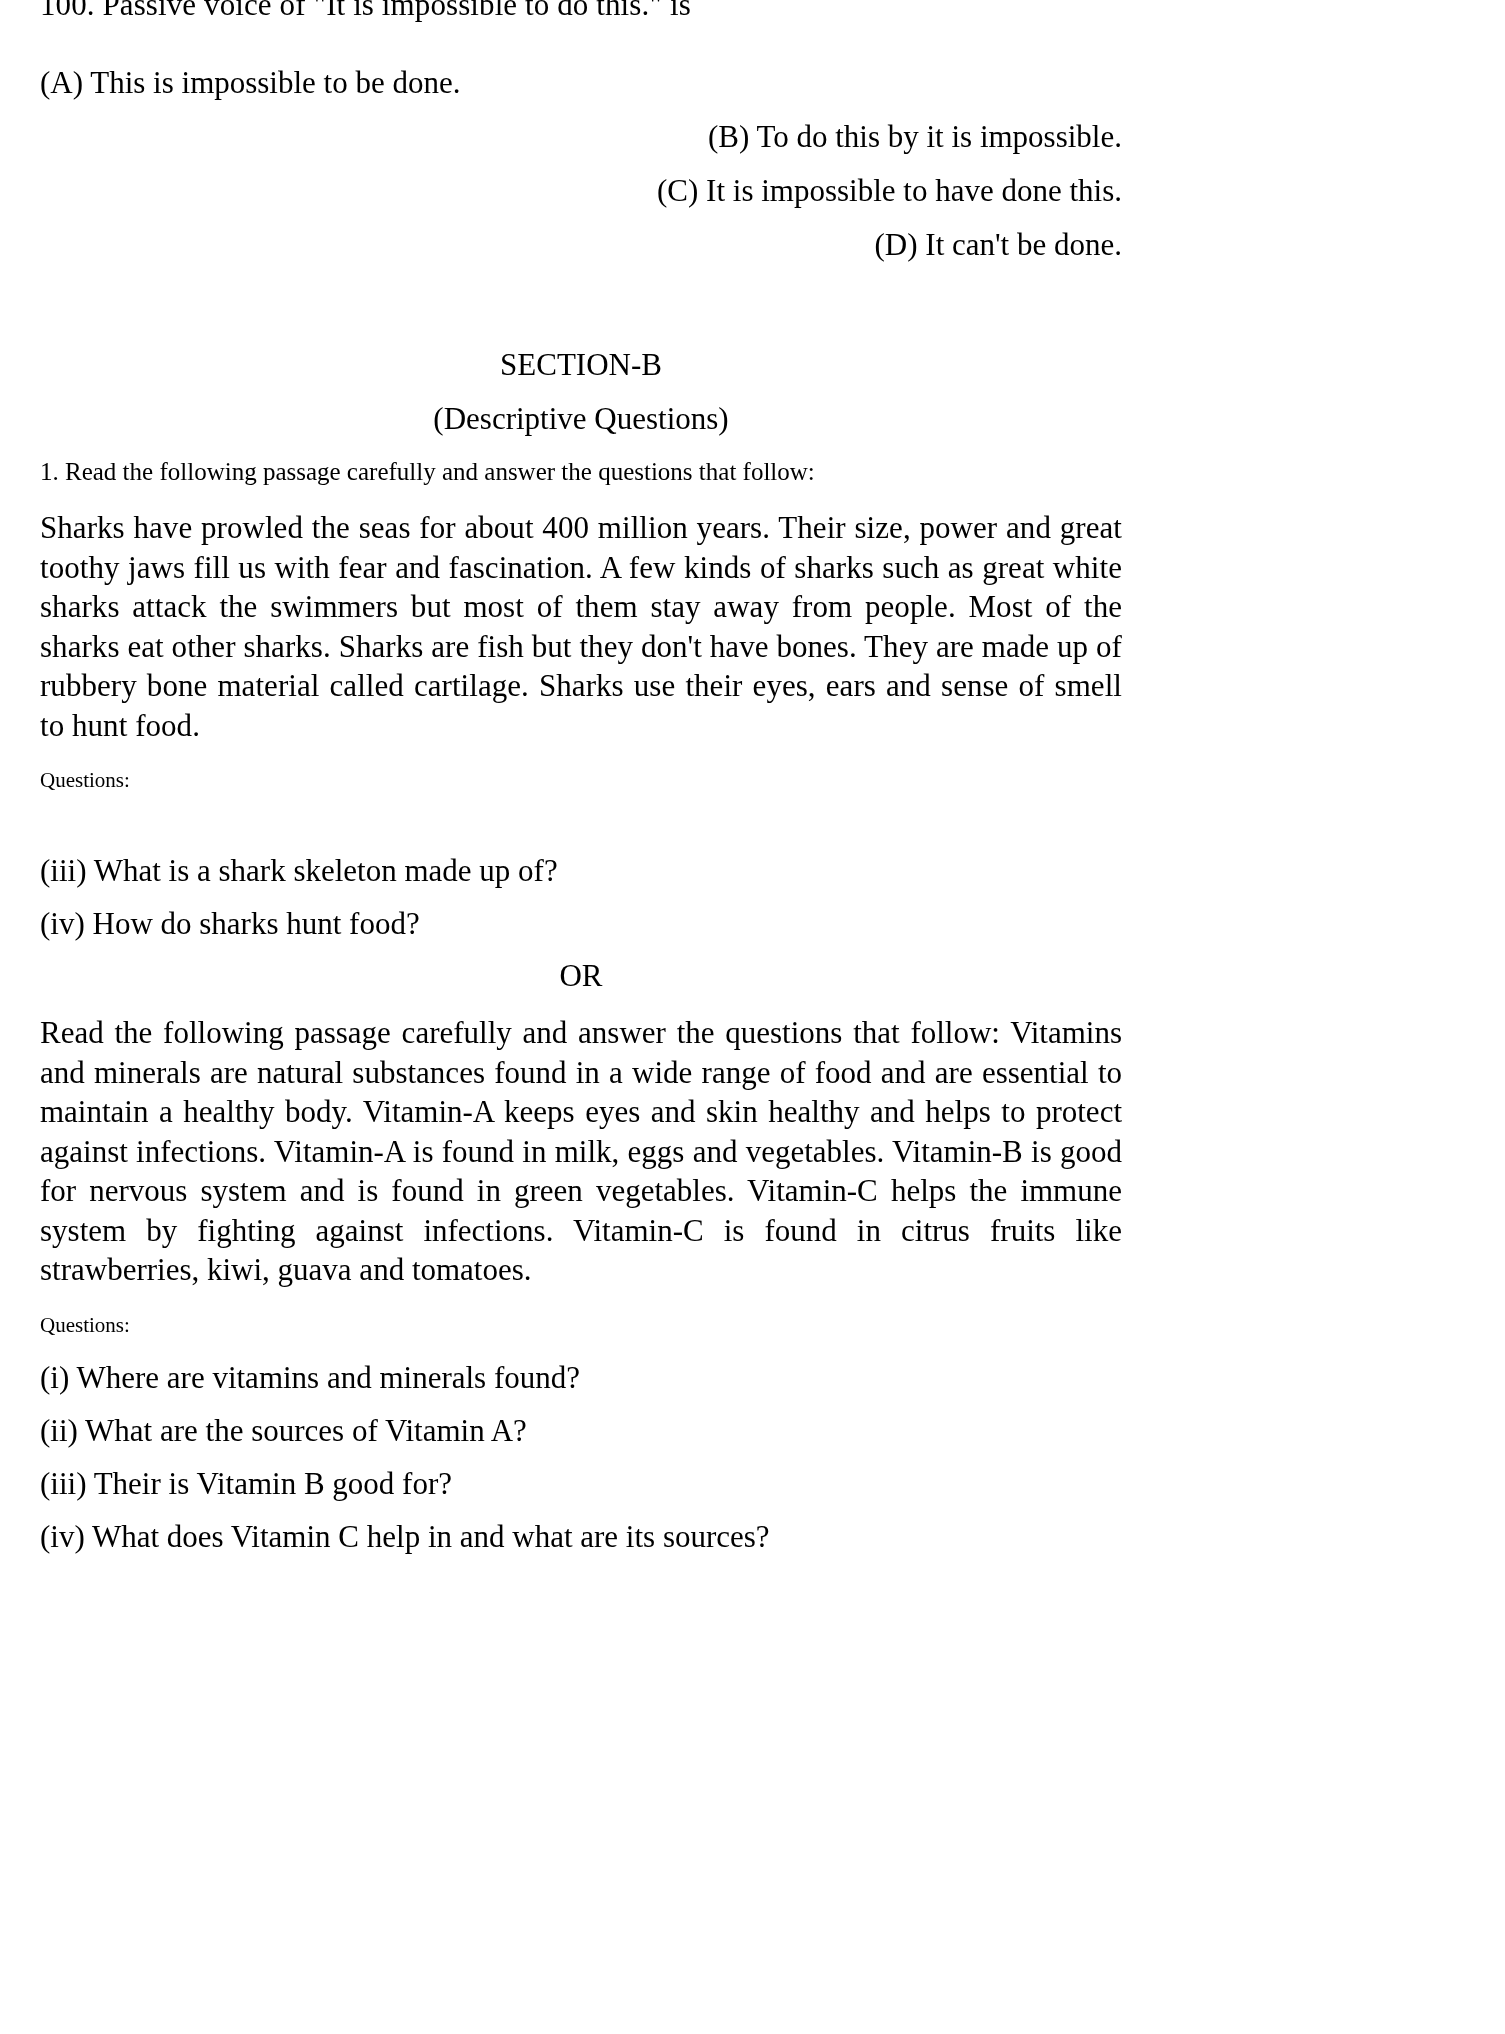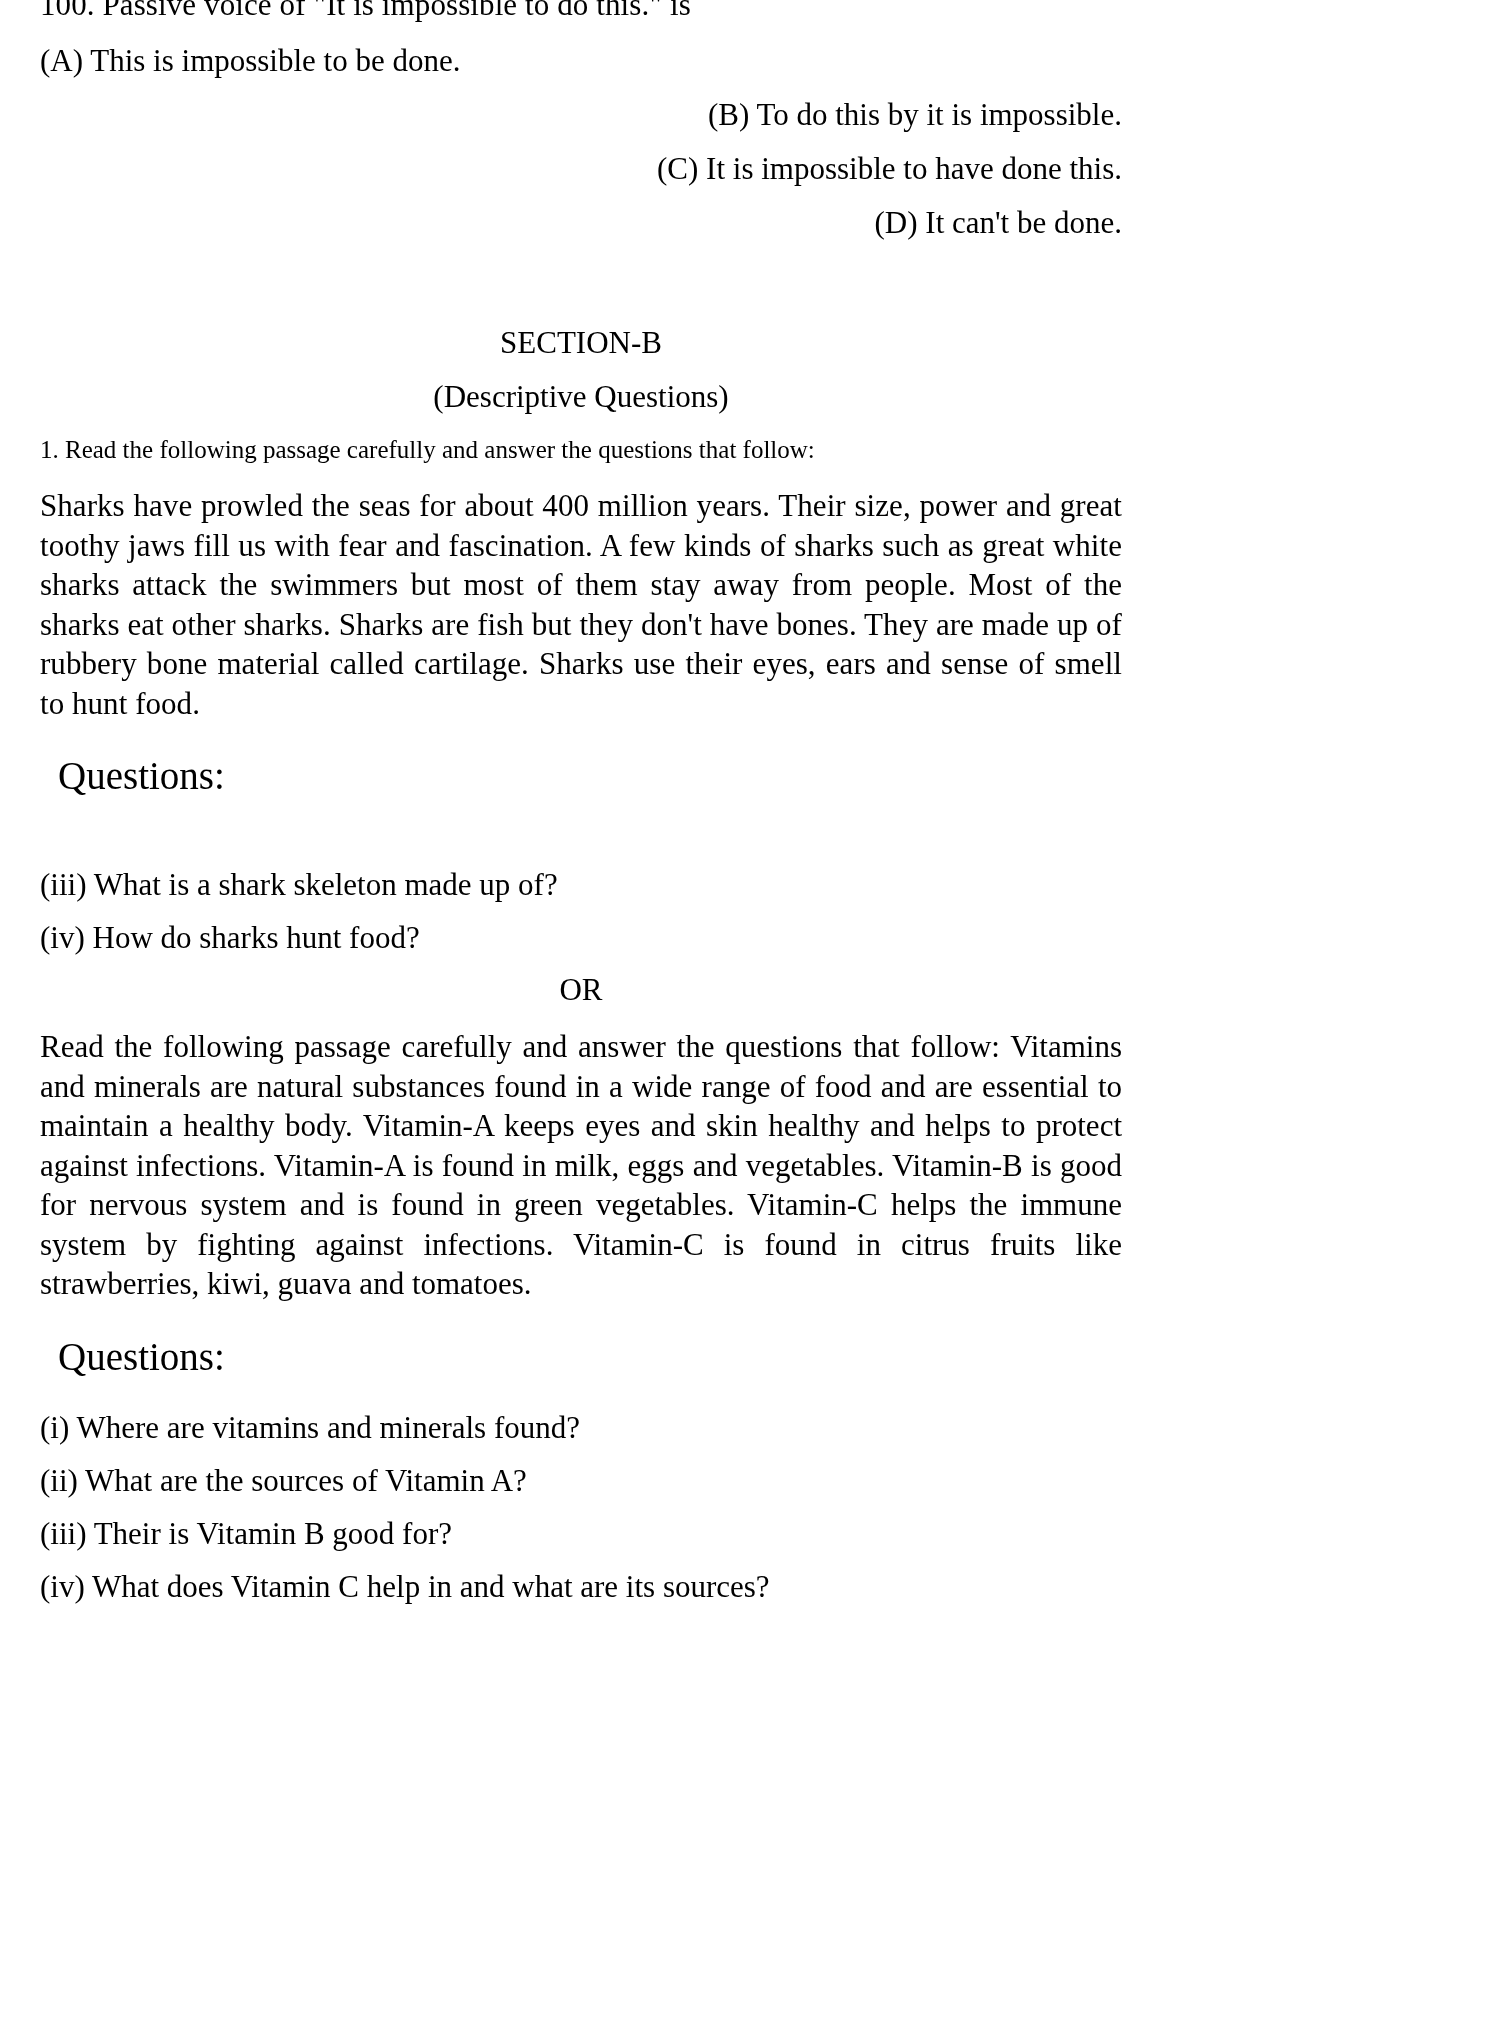--- a/index.html
+++ b/index.html
@@ -37,21 +37,21 @@
     white-space: nowrap;
     letter-spacing: 0.1px;
   }
   .mcq-option {
     font-size: 31px;
     line-height: 34px;
     margin: 0;
     padding: 0;
     white-space: nowrap;
   }
-  .opt-gap-1 { margin-top: 10px; }
+  .opt-gap-1 { margin-top: 32px; }
   .opt-gap   { margin-top: 20px; text-align: right; }
 
   .section-head {
     font-size: 31px;
     line-height: 34px;
     text-align: center;
     margin: 0;
     width: 1082px;
   }
   .section-sub {
@@ -81,23 +81,23 @@
     line-height: 39.5px;
     text-align: justify;
     text-justify: inter-word;
     margin: 0;
     width: 1082px;
     hyphens: none;
   }
   .passage-shark { letter-spacing: 0.05px; }
 
   .questions-label {
-    font-size: 39px;
+    font-size: 21px;
     line-height: 34px;
-    margin: 18px;
+    margin: 0;
   }
   .q-item {
     font-size: 31px;
     line-height: 34px;
     margin: 0;
     white-space: nowrap;
   }
 
   
   .sp-a { height: 86px; }   

